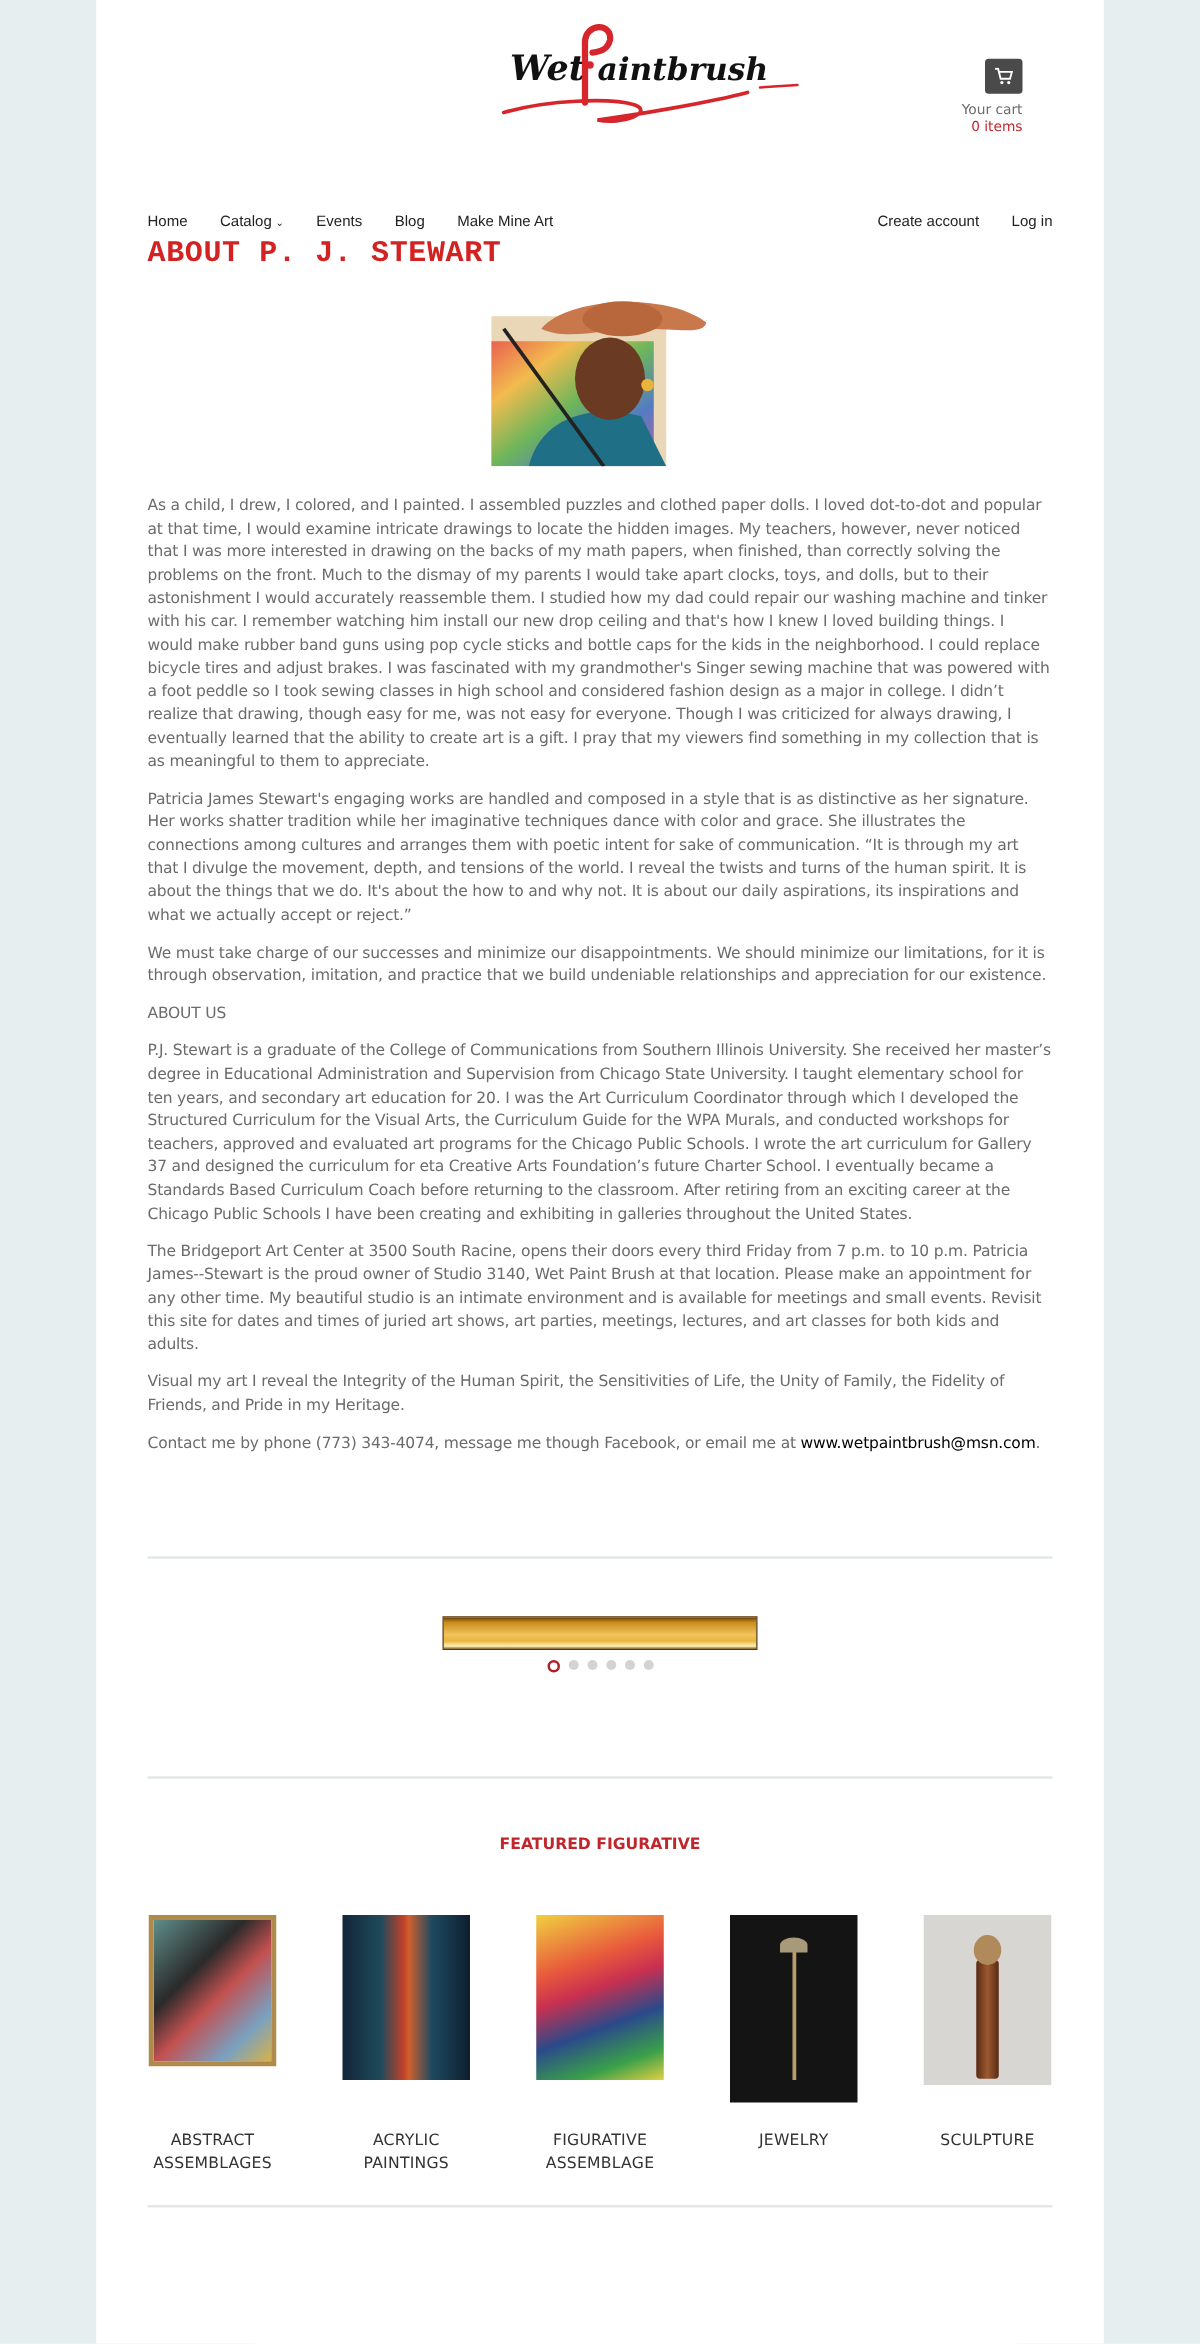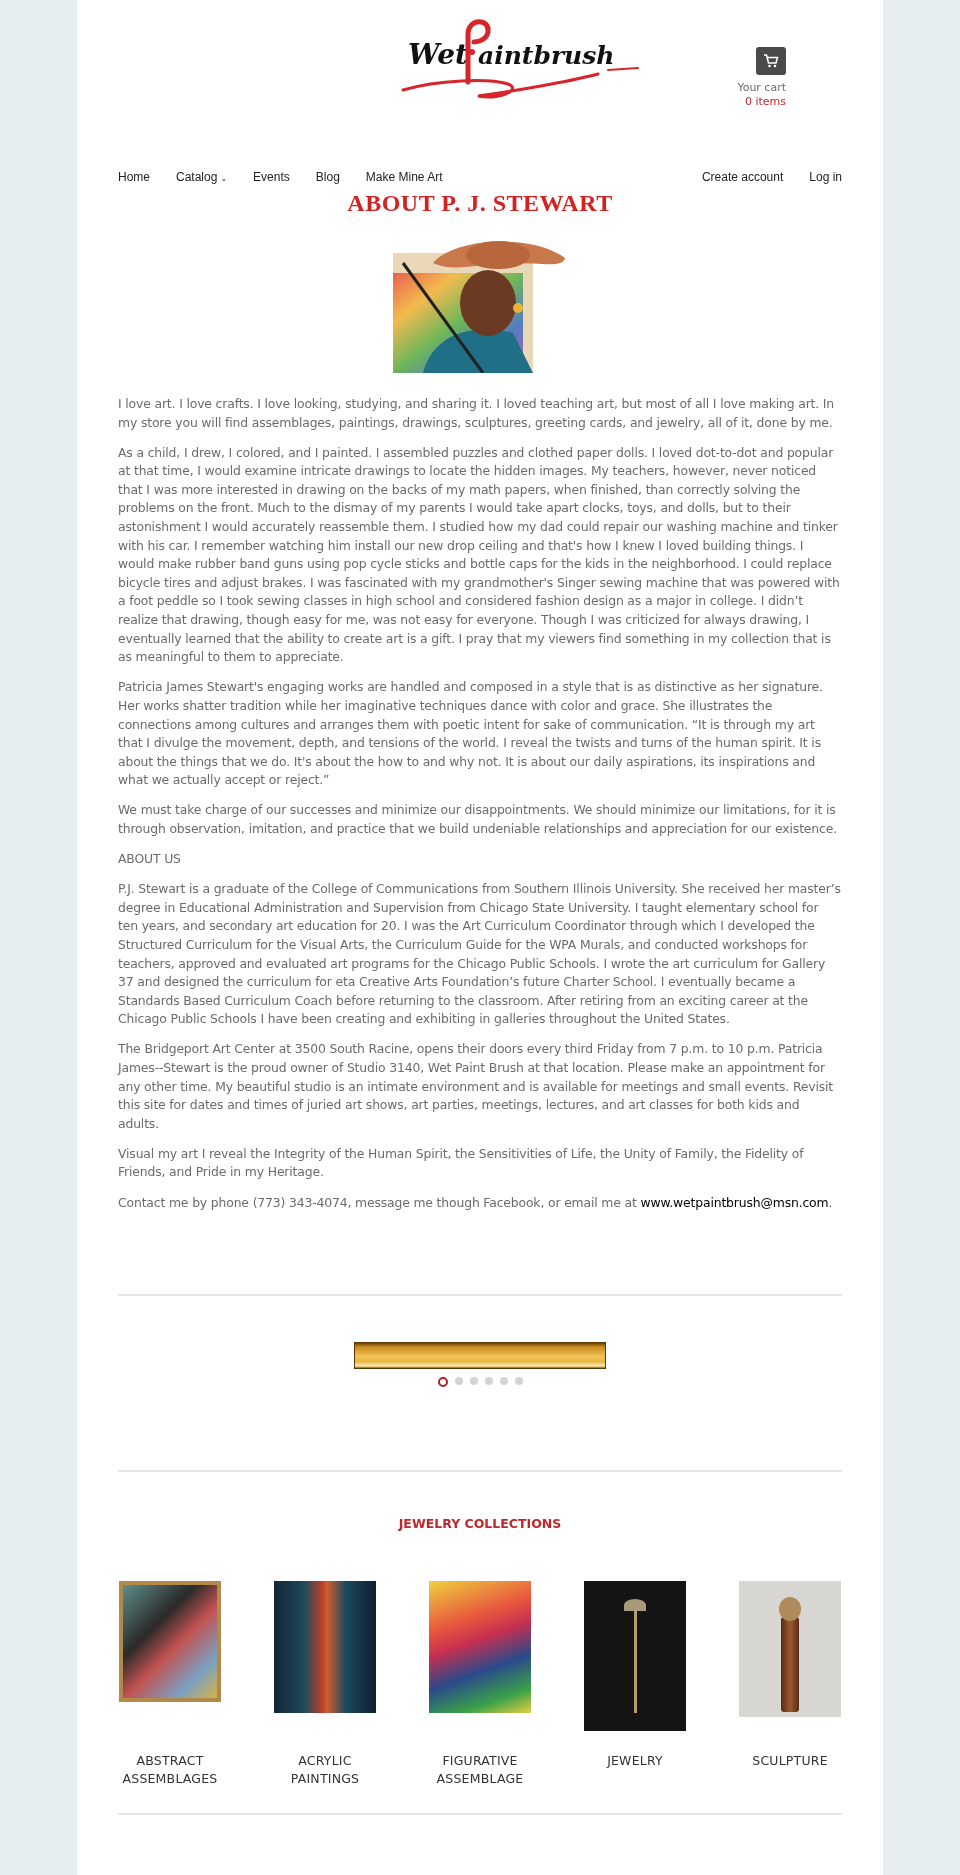--- a/index.html
+++ b/index.html
@@ -17,40 +17,40 @@
     position: relative;
   }
   .inner { padding: 0 41px; }
 
   
   .header { height: 138px; position: relative; }
   .logo {
     position: absolute; left: 280px; top: 12px; width: 245px; height: 90px; font-weight: bold;
   }
   .cart {
-    position: absolute; right: 56px; top: 47px; text-align: right; width: 60px;
+    position: absolute; right: 24px; top: 47px; text-align: right; width: 60px;
   }
   .cart-btn {
     display: inline-block; width: 30px; height: 28px; background: #4a4a4a;
     border-radius: 3px; position: relative; margin-right: 0;
   }
   .cart-btn svg { position: absolute; left: 7px; top: 7px; }
   .cart-label { font-size: 11px; color: #6b6b6b; line-height: 14px; margin-top: 2px; }
   .cart-count { font-size: 11px; color: #c0272d; line-height: 14px; }
 
   
   .nav { display: flex; justify-content: space-between; align-items: flex-end; height: 46px; font-family: "Liberation Sans", sans-serif; }
   .nav ul { list-style: none; margin: 0; padding: 0; display: flex; }
   .nav li { font-size: 12px; color: #222; margin-right: 26px; font-weight: 500; cursor: pointer; }
   .nav .right li { margin-right: 0; margin-left: 26px; }
   .caret { font-size: 8px; margin-left: 3px; }
 
   h1 {
-    text-align: center; color: #d22222; font-size: 24px; letter-spacing: 0.5px;
-    margin: 6px 0 16px; font-weight: bold; font-family: Liberation Serif, serif;
+    text-align: left; color: #d22222; font-size: 24px; letter-spacing: 0.5px;
+    margin: 6px 0 16px; font-weight: bold; font-family: Liberation Mono, monospace;
   }
   .portrait { display: block; margin: 0 auto 22px; width: 174px; height: 140px; }
 
   .content p {
     font-size: 12.4px; line-height: 18.6px; margin: 0 0 11.5px; color: #6b6b6b;
     font-family: "DejaVu Sans", sans-serif; letter-spacing: -0.15px;
   }
   .content a { color: #000000; text-decoration: none; }
 
   hr.sep { border: 0; border-top: 2px solid #e4e7e9; margin: 0; }
@@ -140,21 +140,20 @@
       <rect x="0" y="40" width="130" height="100" fill="url(#rb)" opacity="0.85"></rect>
       <path d="M30 140 C 40 100, 80 90, 120 100 L 140 140 Z" fill="#1f6f86"></path>
       <ellipse cx="95" cy="70" rx="28" ry="33" fill="#6b3a22"></ellipse>
       <path d="M40 30 C 60 5, 140 0, 172 25 C 170 35, 150 30, 120 30 C 90 30, 60 40, 40 30 Z" fill="#c8784a"></path>
       <ellipse cx="105" cy="22" rx="32" ry="14" fill="#b8663c"></ellipse>
       <path d="M10 30 L 90 140" stroke="#222" stroke-width="3"></path>
       <circle cx="125" cy="75" r="5" fill="#e8b43a"></circle>
     </svg>
 
     <div class="content">
-      <p>I love art.  I love crafts.   I love looking, studying, and sharing it.  I loved teaching art, but most of all I love making art.  In my store you will find assemblages, paintings, drawings, sculptures, greeting cards, and jewelry, all of it, done by me.</p>
       <p>As a child, I drew, I colored, and I painted.  I assembled puzzles and clothed paper dolls. I loved dot-to-dot and popular at that time, I would examine intricate drawings to locate the hidden images.  My teachers, however, never noticed that I was more interested in drawing on the backs of my math papers, when finished, than correctly solving the problems on the front.  Much to the dismay of my parents I would take apart clocks, toys, and dolls, but to their astonishment I would accurately reassemble them. I studied how my dad could repair our washing machine and tinker with his car.  I remember watching him install our new drop ceiling and that's how I knew I loved building things.  I would make rubber band guns using pop cycle sticks and bottle caps for the kids in the neighborhood.  I could replace bicycle tires and adjust brakes. I was fascinated with my grandmother's Singer sewing machine that was powered with a foot peddle so I took sewing classes in high school and considered fashion design as a major in college.  I didn’t realize that drawing, though easy for me, was not easy for everyone.  Though I was criticized for always drawing, I eventually learned that the ability to create art is a gift.  I pray that my viewers find something in my collection that is as meaningful to them to appreciate.</p>
       <p>Patricia James Stewart's engaging works are handled and composed in a style that is as distinctive as her signature. Her works shatter tradition while her imaginative techniques dance with color and grace.  She illustrates the connections among cultures and arranges them with poetic intent for sake of communication.  “It is through my art that I divulge the movement, depth, and tensions of the world.  I reveal the twists and turns of the human spirit.  It is about the things that we do. It's about the how to and why not.  It is about our daily aspirations, its inspirations and what we actually accept or reject.”</p>
       <p>We must take charge of our successes and minimize our disappointments.  We should minimize our limitations, for it is through observation, imitation, and practice that we build undeniable relationships and appreciation for our existence.</p>
       <p>ABOUT US</p>
       <p>P.J. Stewart is a graduate of the College of Communications from Southern Illinois University. She received her master’s degree in Educational Administration and Supervision from Chicago State University.  I taught elementary school for ten years, and secondary art education for 20.  I was the Art Curriculum Coordinator through which I developed the Structured Curriculum for the Visual Arts, the Curriculum Guide for the WPA Murals, and conducted workshops for teachers, approved and evaluated art programs for the Chicago Public Schools. I wrote the art curriculum for Gallery 37 and designed the curriculum for eta Creative Arts Foundation’s future Charter School. I eventually became a Standards Based Curriculum Coach before returning to the classroom.   After retiring from an exciting career at the Chicago Public Schools I have been creating and exhibiting in galleries throughout the United States.</p>
       <p>The Bridgeport Art Center at 3500 South Racine, opens their doors every third Friday from 7 p.m. to 10 p.m.  Patricia James--Stewart is the proud owner of Studio 3140, Wet Paint Brush at that location.   Please make an appointment for any other time.  My beautiful studio is an intimate environment and is available for meetings and small events. Revisit this site for dates and times of juried art shows, art parties, meetings, lectures, and art classes for both kids and adults.</p>
       <p>Visual my art I reveal the Integrity of the Human Spirit, the Sensitivities of Life, the Unity of Family, the Fidelity of Friends, and Pride in my Heritage.</p>
       <p><span>Contact me by phone (773) 343-4074, message me though Facebook, or email me at </span><a>www.wetpaintbrush@msn.com</a><span>.</span></p>
     </div>
 
@@ -169,21 +168,21 @@
         <span class="dot"></span>
         <span class="dot"></span>
         <span class="dot"></span>
         <span class="dot"></span>
       </div>
     </div>
 
     <hr class="sep">
 
     <div class="featured">
-      <h2>JEWELRY COLLECTIONS</h2>
+      <h2>FEATURED FIGURATIVE</h2>
       <div class="collections">
         <div class="coll">
           <div class="thumb">
               <div style="width:102px;height:121px;border:4px solid #b08a4a;background:linear-gradient(135deg,#5f8e8a 0%,#2a2a2a 35%,#c25050 55%,#7aa0c0 80%,#d6b24a 100%);"></div>
             </div>
           <div class="label">ABSTRACT ASSEMBLAGES</div>
         </div>
         <div class="coll">
           <div class="thumb">
               <div style="width:102px;height:132px;background:linear-gradient(90deg,#13253a 0%,#1e4a5a 30%,#c2402a 48%,#d0602e 52%,#1d4a60 70%,#0f1e2e 100%);"></div>

